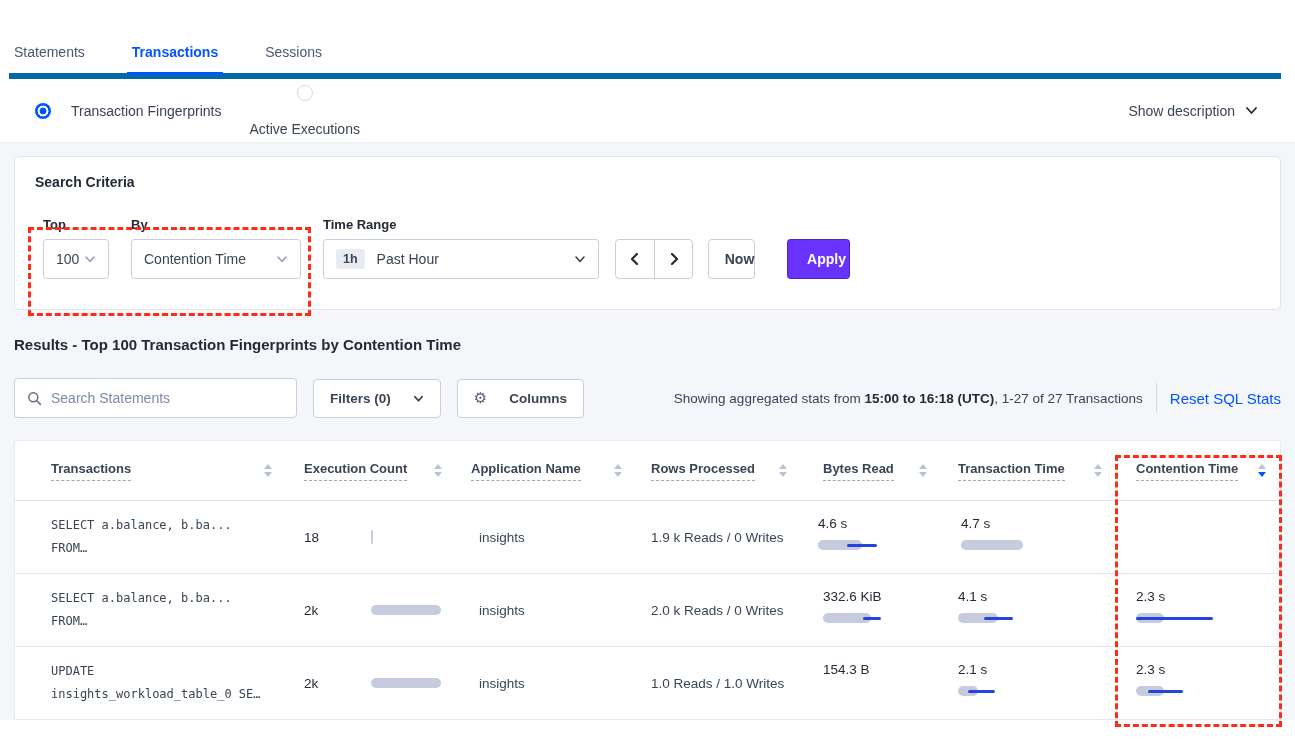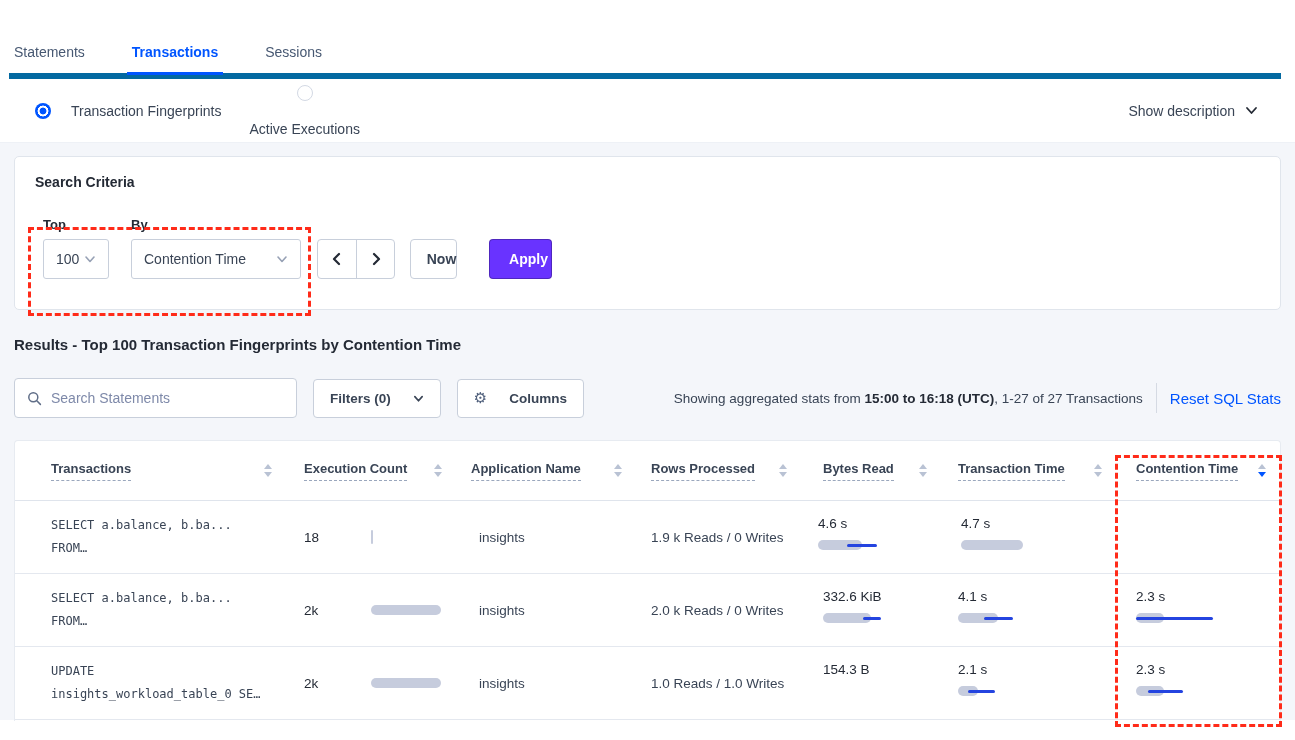--- a/index.html
+++ b/index.html
@@ -137,20 +137,30 @@
       </div>
       <div class="field" style="margin-left:22px">
         <span class="field-label">By</span>
         <div class="select w170">
           <span class="select-value">Contention Time</span>
           <svg width="12" height="12" viewBox="0 0 12 12">
               <polyline class="chev-gray" points="2,4 6,8.5 10,4" fill="none" stroke-width="1.6" stroke-linecap="round" stroke-linejoin="round"></polyline>
             </svg>
         </div>
       </div>
+      <div class="field" style="margin-left:22px">
+        <span class="field-label">Time Range</span>
+        <div class="select w276">
+          <span class="tr-badge">1h</span>
+          <span class="select-value">Past Hour</span>
+          <svg width="12" height="12" viewBox="0 0 12 12">
+              <polyline class="chev-mid" points="2,4 6,8.5 10,4" fill="none" stroke-width="1.6" stroke-linecap="round" stroke-linejoin="round"></polyline>
+            </svg>
+        </div>
+      </div>
       <div class="pager">
         <div class="pager-btn">
           <svg width="14" height="14" viewBox="0 0 14 14">
               <polyline class="chev-dark" points="9,2 4,7 9,12" fill="none" stroke-width="2.2" stroke-linecap="round" stroke-linejoin="round"></polyline>
             </svg>
         </div>
         <div class="pager-btn">
           <svg width="14" height="14" viewBox="0 0 14 14">
               <polyline class="chev-dark" points="5,2 10,7 5,12" fill="none" stroke-width="2.2" stroke-linecap="round" stroke-linejoin="round"></polyline>
             </svg>

